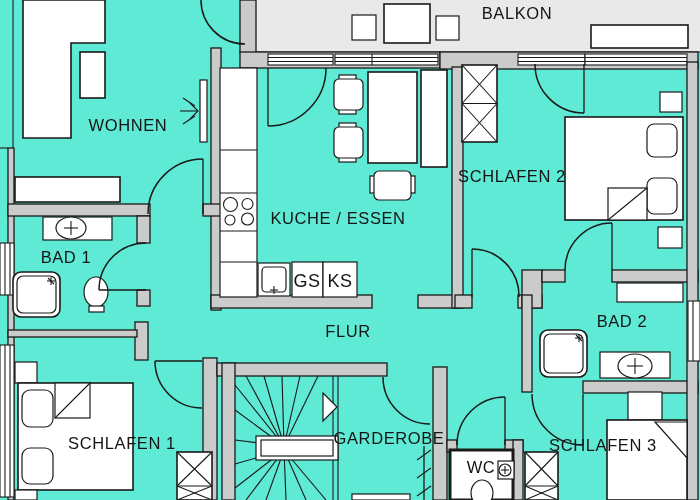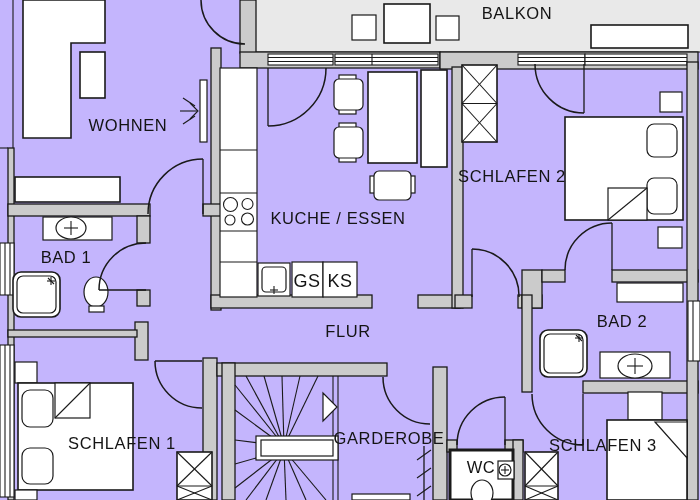--- a/index.html
+++ b/index.html
@@ -1,16 +1,16 @@
 <!DOCTYPE html>
 <html><head>
 <meta charset="utf-8">
 <style>
   html,body{margin:0;padding:0;background:#fcfcfc;}
-  .stage{width:700px;height:500px;position:relative;overflow:hidden;background:#c4b5fd;text-decoration:underline;}
+  .stage{width:700px;height:500px;position:relative;overflow:hidden;background:#5eead4;text-decoration:underline;}
   svg{display:block;}
   .wall{fill:#cbcbcb;stroke:#1a1a1a;stroke-width:1.3;}
   .win{fill:#ffffff;stroke:#1a1a1a;stroke-width:1.1;}
   .furn{fill:#ffffff;stroke:#1a1a1a;stroke-width:1.6;}
   .furn1{fill:#ffffff;stroke:#1a1a1a;stroke-width:1.2;}
   .thin{stroke:#1a1a1a;stroke-width:1.1;fill:none;}
   .arc{fill:none;stroke:#1a1a1a;stroke-width:1.5;}
   .leaf{stroke:#1a1a1a;stroke-width:1.3;}
   .lbl{font-family:"Liberation Sans",sans-serif;font-size:16.5px;letter-spacing:.6px;fill:#141414;}
   .lbl-sm{font-family:"Liberation Sans",sans-serif;font-size:18px;letter-spacing:.4px;fill:#141414;}

